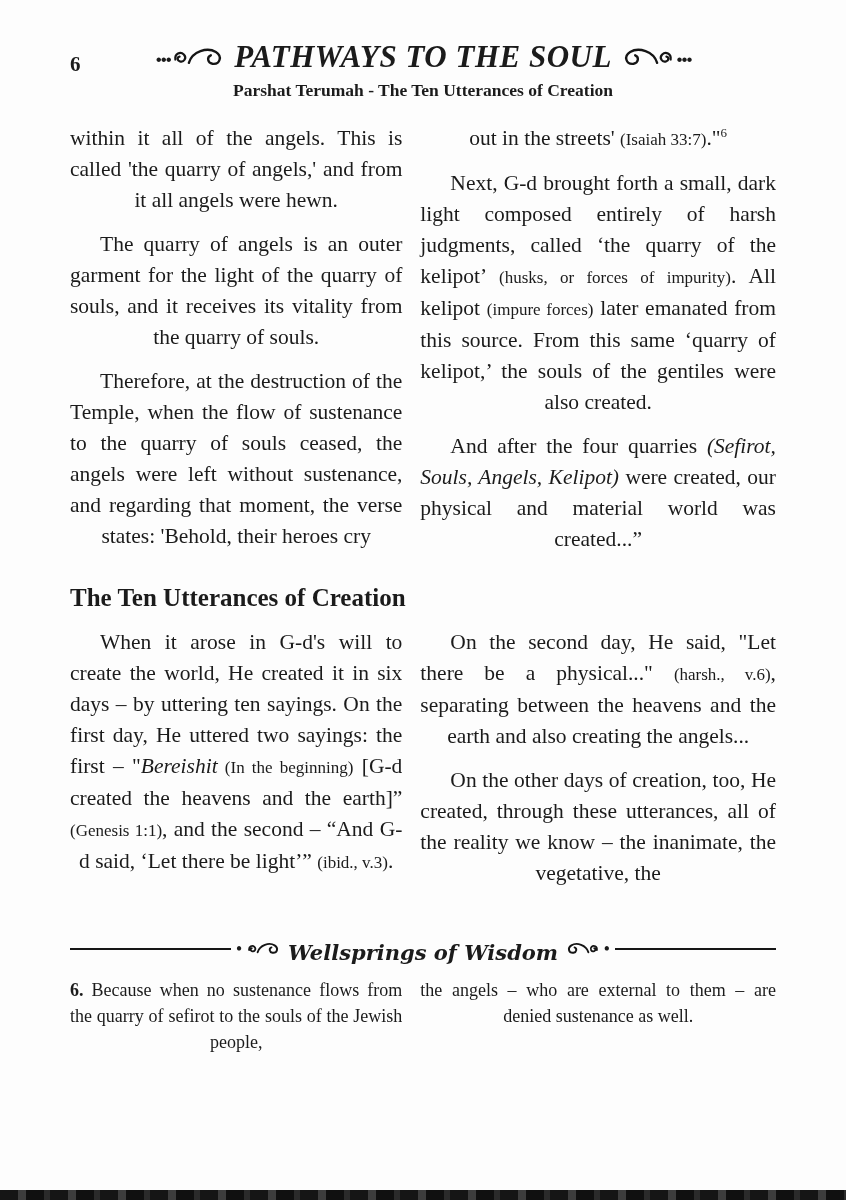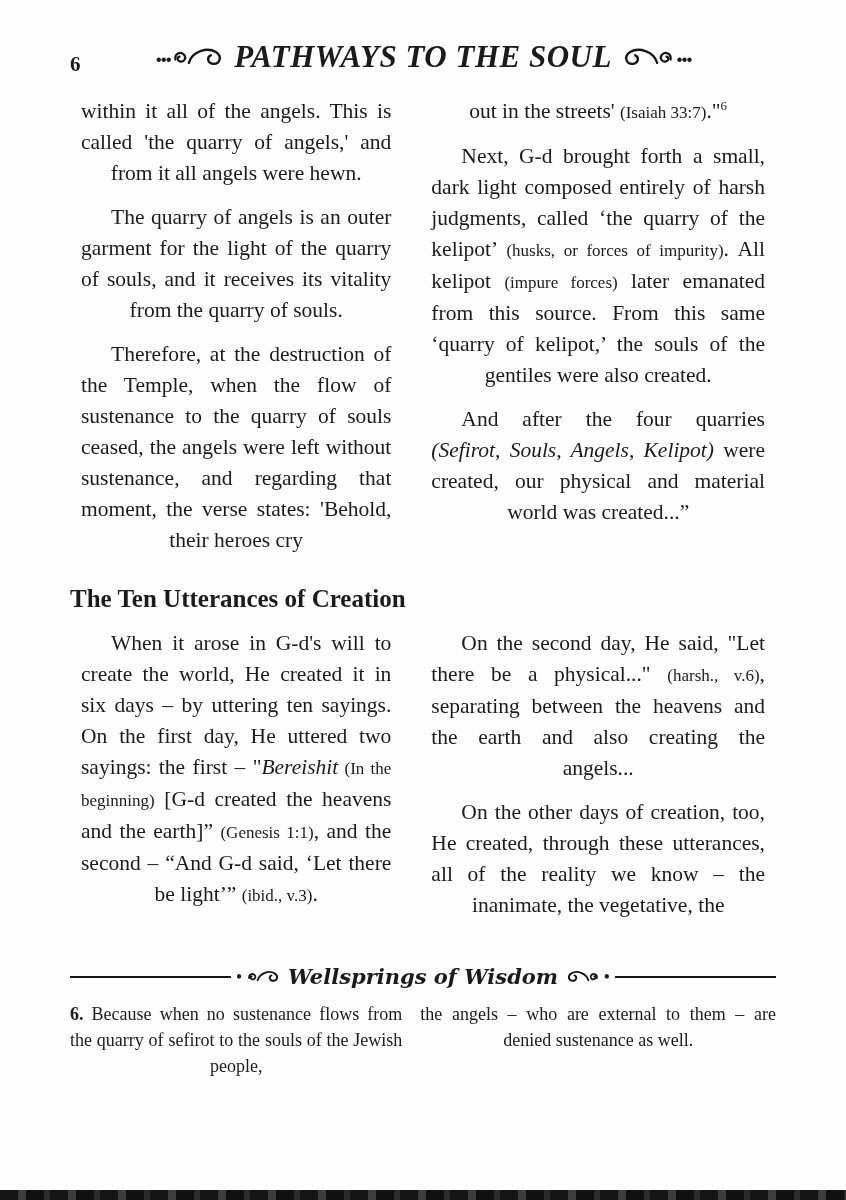--- a/index.html
+++ b/index.html
@@ -32,21 +32,21 @@
   .mirror{transform:scaleX(-1);}
   .page-subtitle{
     margin:6px 0 0;text-align:center;font-size:17.5px;font-weight:bold;
   }
   
   .cols{
     display:grid;grid-template-columns:1fr 1.07fr;column-gap:18px;
   }
   .main-cols{margin-top:22px;}
   .para{
-    margin:0 11px 13px;
+    margin:0 0 13px;
     font-size:21.5px;line-height:31px;
     text-align:justify;text-align-last:center;
   }
   .para.indent{text-indent:30px;}
   .seg-small{font-size:17px;}
   .seg-italic{font-style:italic;}
   .seg-bold{font-weight:bold;margin-right:8px;}
   .seg-sup{font-size:13px;vertical-align:super;line-height:0;}
   
   .section-heading{
@@ -56,21 +56,21 @@
   
   .divider{
     margin-top:30px;
     display:flex;align-items:center;gap:5px;
   }
   .rule{flex:1;border-top:2.5px solid #161616;height:0;}
   .divider-dot{font-size:16px;font-weight:bold;line-height:1;}
   .divider-label{
     font-family:"DejaVu Serif","Liberation Serif",serif;
     font-style:italic;font-weight:bold;font-size:21px;
-    white-space:nowrap;padding:0 2px;
+    white-space:nowrap;padding:0 2px;margin-top:8px;
   }
   .footnote{margin-top:12px;}
   .footnote .para{
     font-size:18px;line-height:26px;margin:0;
   }
   
   .scan-edge{
     position:absolute;left:0;right:0;bottom:0;height:10px;
     background:repeating-linear-gradient(90deg,
       #151515 0 18px,#3d3d3d 18px 26px,#101010 26px 44px,#2b2b2b 44px 50px);
@@ -93,20 +93,21 @@
       </span>
       <h1 class="book-title">PATHWAYS TO THE SOUL</h1>
       <span class="orn">
         <svg class="mirror" width="54" height="26" viewBox="0 0 64 28">
           <path d="M4 17 C3 10, 10 7, 14 11 C18 15, 14 21, 9 19 C6 18, 6 14, 9 13.5" fill="none" stroke="#151515" stroke-width="2.6" stroke-linecap="round"></path>
           <path d="M20 21 C24 7, 42 2, 52 8 C60 13, 57 23, 48 22 C42 21, 41 14, 46 12" fill="none" stroke="#151515" stroke-width="2.8" stroke-linecap="round"></path>
         </svg>
         <span class="orn-dots">...</span>
       </span>
     </div>
+    <h2 class="page-subtitle">Parshat Terumah - The Ten Utterances of Creation</h2>
   </header>
 
   <main class="cols main-cols">
     <div class="col">
         <p class="para"><span>within it all of the angels. This is called 'the quarry of angels,' and from it all angels were hewn.</span></p>
         <p class="para indent"><span>The quarry of angels is an outer garment for the light of the quarry of souls, and it receives its vitality from the quarry of souls.</span></p>
         <p class="para indent"><span>Therefore, at the destruction of the Temple, when the flow of sustenance to the quarry of souls ceased, the angels were left without sustenance, and regarding that moment, the verse states: 'Behold, their heroes cry</span></p>
       </div>
     <div class="col">
         <p class="para"><span>out in the streets' </span><span class="seg-small">(Isaiah 33:7)</span><span>."</span><span class="seg-sup">6</span></p>

